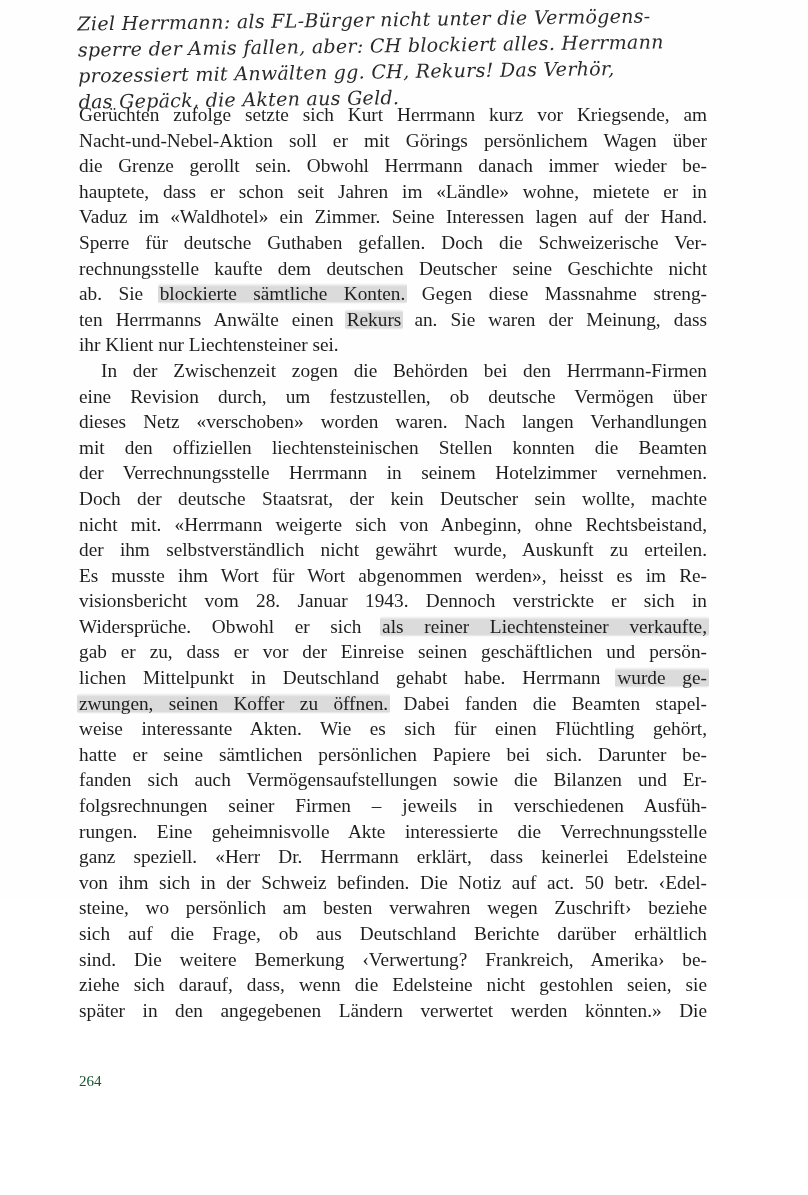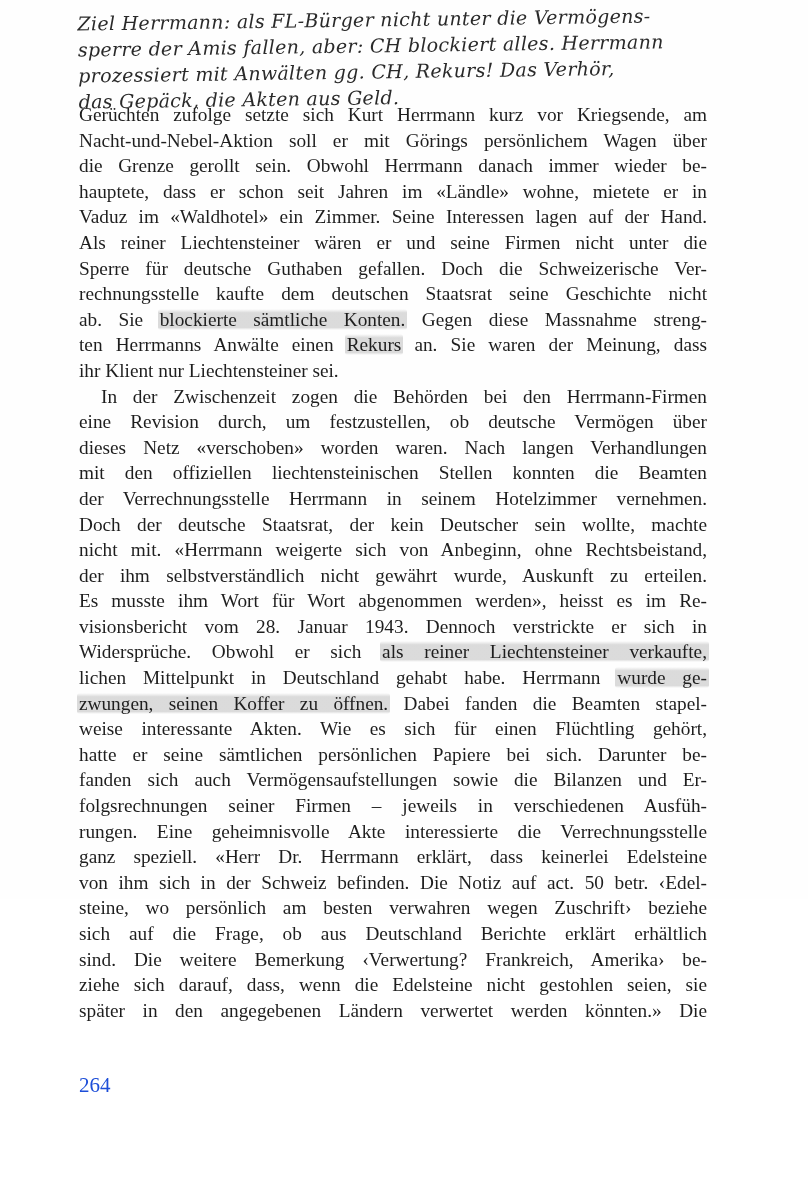--- a/index.html
+++ b/index.html
@@ -21,67 +21,67 @@
     font-family: "Liberation Serif", "DejaVu Serif", serif;
     font-size: 19.3px; line-height: 25.6px; color: #1e1e1e;
   }
   .body-text .line { display: block; white-space: nowrap; text-align: justify; text-align-last: justify; height: 25.6px; }
   .body-text .line.last { text-align-last: left; }
   .body-text .line.indent { padding-left: 22px; }
   .hl { background: linear-gradient(180deg, rgba(200,200,200,0.0) 0%, rgba(190,190,190,0.55) 18%, rgba(190,190,190,0.55) 88%, rgba(200,200,200,0.0) 100%); border-radius: 3px; padding: 0 2px; margin: 8px -2px; }
   .page-number {
     position: absolute; left: 79px; top: 1073px;
     font-family: "Liberation Serif", "DejaVu Serif", serif;
-    font-size: 21px; color: #1d4ed8;
+    font-size: 15px; color: #14532d;
   }
 </style>
 </head>
 <body>
 
 <div class="page">
   <div class="handnote">
     <span class="hline l1">Ziel Herrmann: als FL-Bürger nicht unter die Vermögens-</span>
     <span class="hline l2">sperre der Amis fallen, aber: CH blockiert alles. Herrmann</span>
     <span class="hline l3">prozessiert mit Anwälten gg. CH, Rekurs! Das Verhör,</span>
     <span class="hline l4">das Gepäck, die Akten aus Geld.</span>
   </div>
 
   <div class="body-text" id="body-text">
       <span class="line"><span>Gerüchten zufolge setzte sich Kurt Herrmann kurz vor Kriegsende, am</span></span>
       <span class="line"><span>Nacht-und-Nebel-Aktion soll er mit Görings persönlichem Wagen über</span></span>
       <span class="line"><span>die Grenze gerollt sein. Obwohl Herrmann danach immer wieder be-</span></span>
       <span class="line"><span>hauptete, dass er schon seit Jahren im «Ländle» wohne, mietete er in</span></span>
       <span class="line"><span>Vaduz im «Waldhotel» ein Zimmer. Seine Interessen lagen auf der Hand.</span></span>
-      <span class="line"><span>Als reiner Liechtensteiner wären er und seine Firmen nicht unter die</span></span>
       <span class="line"><span>Sperre für deutsche Guthaben gefallen. Doch die Schweizerische Ver-</span></span>
-      <span class="line"><span>rechnungsstelle kaufte dem deutschen Staatsrat seine Geschichte nicht</span></span>
+      <span class="line"><span>rechnungsstelle kaufte dem deutschen Deutscher seine Geschichte nicht</span></span>
       <span class="line"><span>ab. Sie </span><span class="hl">blockierte sämtliche Konten.</span><span> Gegen diese Massnahme streng-</span></span>
       <span class="line"><span>ten Herrmanns Anwälte einen </span><span class="hl">Rekurs</span><span> an. Sie waren der Meinung, dass</span></span>
       <span class="line last"><span>ihr Klient nur Liechtensteiner sei.</span></span>
       <span class="line indent"><span>In der Zwischenzeit zogen die Behörden bei den Herrmann-Firmen</span></span>
       <span class="line"><span>eine Revision durch, um festzustellen, ob deutsche Vermögen über</span></span>
       <span class="line"><span>dieses Netz «verschoben» worden waren. Nach langen Verhandlungen</span></span>
       <span class="line"><span>mit den offiziellen liechtensteinischen Stellen konnten die Beamten</span></span>
       <span class="line"><span>der Verrechnungsstelle Herrmann in seinem Hotelzimmer vernehmen.</span></span>
       <span class="line"><span>Doch der deutsche Staatsrat, der kein Deutscher sein wollte, machte</span></span>
       <span class="line"><span>nicht mit. «Herrmann weigerte sich von Anbeginn, ohne Rechtsbeistand,</span></span>
       <span class="line"><span>der ihm selbstverständlich nicht gewährt wurde, Auskunft zu erteilen.</span></span>
       <span class="line"><span>Es musste ihm Wort für Wort abgenommen werden», heisst es im Re-</span></span>
       <span class="line"><span>visionsbericht vom 28. Januar 1943. Dennoch verstrickte er sich in</span></span>
       <span class="line"><span>Widersprüche. Obwohl er sich </span><span class="hl">als reiner Liechtensteiner verkaufte,</span></span>
+      <span class="line"><span>gab er zu, dass er vor der Einreise seinen geschäftlichen und persön-</span></span>
       <span class="line"><span>lichen Mittelpunkt in Deutschland gehabt habe. Herrmann </span><span class="hl">wurde ge-</span></span>
       <span class="line"><span class="hl">zwungen, seinen Koffer zu öffnen.</span><span> Dabei fanden die Beamten stapel-</span></span>
       <span class="line"><span>weise interessante Akten. Wie es sich für einen Flüchtling gehört,</span></span>
       <span class="line"><span>hatte er seine sämtlichen persönlichen Papiere bei sich. Darunter be-</span></span>
       <span class="line"><span>fanden sich auch Vermögensaufstellungen sowie die Bilanzen und Er-</span></span>
       <span class="line"><span>folgsrechnungen seiner Firmen – jeweils in verschiedenen Ausfüh-</span></span>
       <span class="line"><span>rungen. Eine geheimnisvolle Akte interessierte die Verrechnungsstelle</span></span>
       <span class="line"><span>ganz speziell. «Herr Dr. Herrmann erklärt, dass keinerlei Edelsteine</span></span>
       <span class="line"><span>von ihm sich in der Schweiz befinden. Die Notiz auf act. 50 betr. ‹Edel-</span></span>
       <span class="line"><span>steine, wo persönlich am besten verwahren wegen Zuschrift› beziehe</span></span>
-      <span class="line"><span>sich auf die Frage, ob aus Deutschland Berichte erklärt erhältlich</span></span>
+      <span class="line"><span>sich auf die Frage, ob aus Deutschland Berichte darüber erhältlich</span></span>
       <span class="line"><span>sind. Die weitere Bemerkung ‹Verwertung? Frankreich, Amerika› be-</span></span>
       <span class="line"><span>ziehe sich darauf, dass, wenn die Edelsteine nicht gestohlen seien, sie</span></span>
       <span class="line"><span>später in den angegebenen Ländern verwertet werden könnten.» Die</span></span>
     </div>
 
   <div class="page-number">264</div>
 </div>
 
 </body></html>

